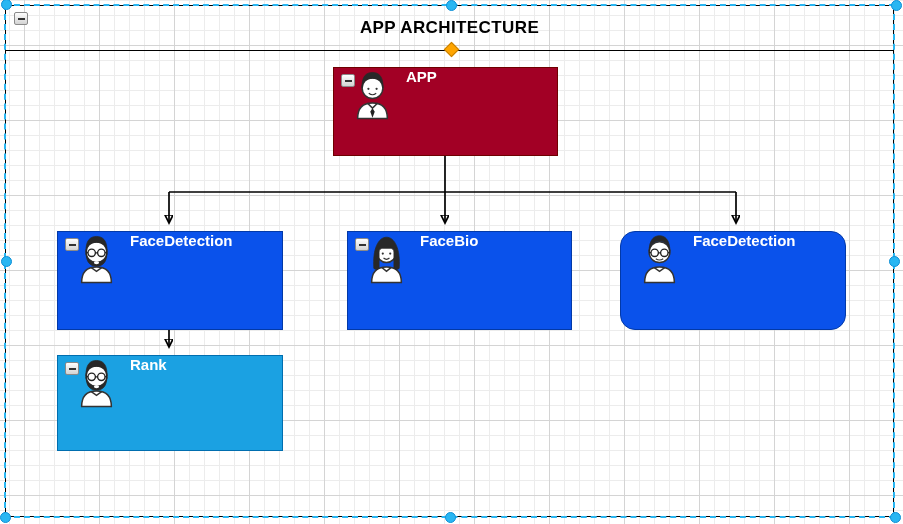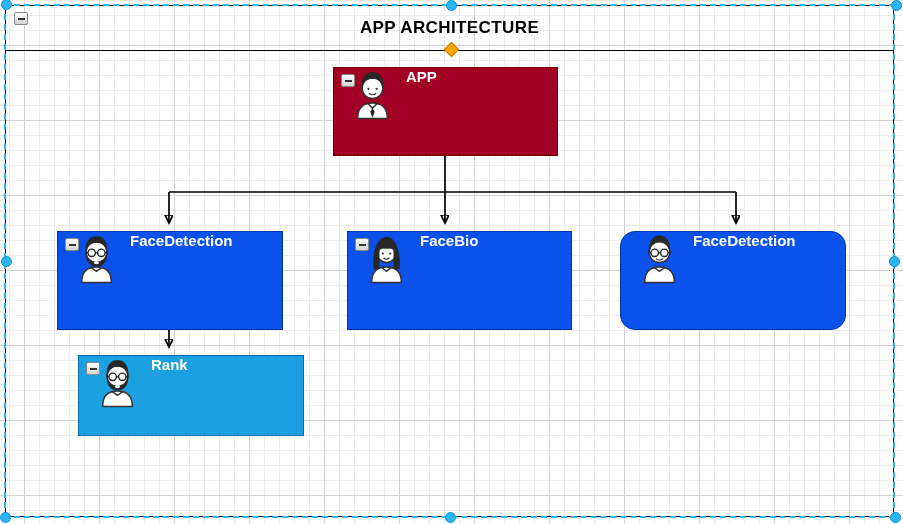--- a/index.html
+++ b/index.html
@@ -48,21 +48,21 @@
     position:absolute;display:flex;
     border:1px solid #000;box-sizing:border-box;
     color:#fff;font-weight:bold;font-size:15px;z-index:10;
   }
   .node .avatar{margin-left:16px;flex:0 0 auto;display:block;}
   .node .label{margin-left:11px;white-space:nowrap;}
   .node-app{left:333px;top:67px;width:225px;height:89px;}
   .node-imagelinkform{left:57px;top:231px;width:226px;height:99px;}
   .node-facebio{left:347px;top:231px;width:225px;height:99px;}
   .node-facedetection{left:620px;top:231px;width:226px;height:99px;}
-  .node-rank{left:57px;top:355px;width:226px;height:81px;margin-left:21px;}
+  .node-rank{left:57px;top:355px;width:226px;height:96px;}
   .edges{position:absolute;left:0;top:0;width:903px;height:524px;pointer-events:none;z-index:8;}
   .edges path{stroke:#000;stroke-width:1.7;fill:none;}
 </style>
 </head>
 <body>
 
 <div class="canvas">
 
   <svg class="edges">
     <defs>

